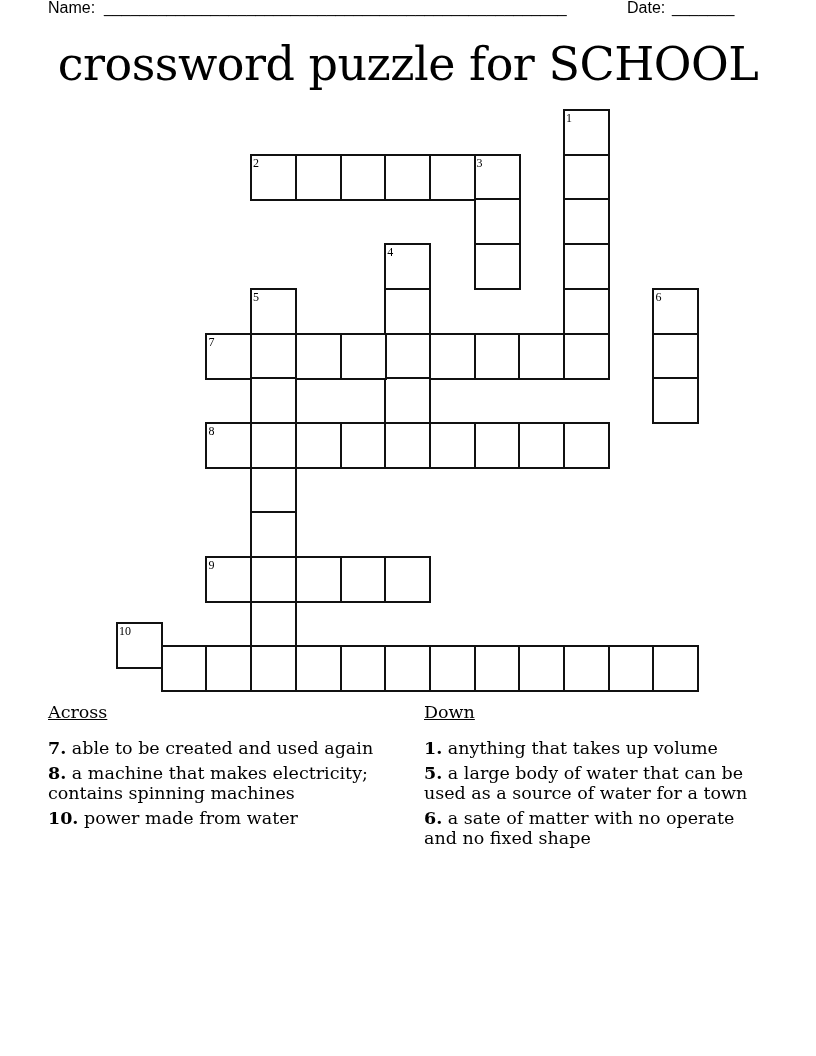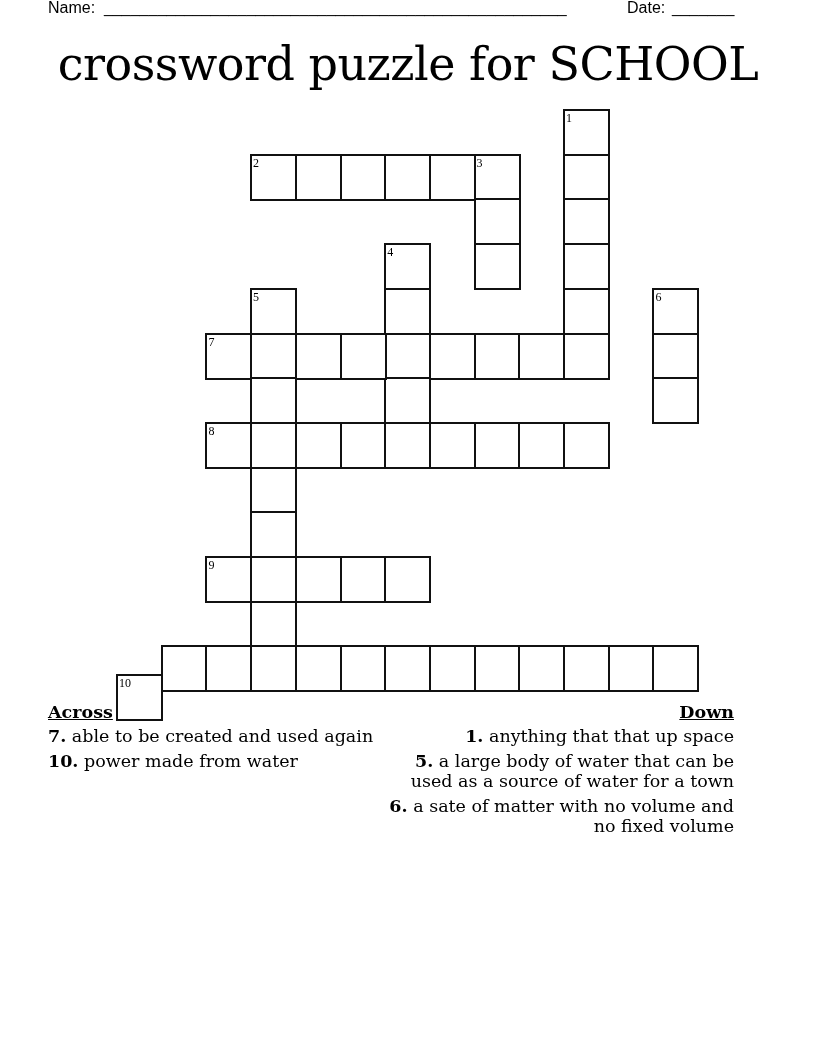--- a/index.html
+++ b/index.html
@@ -14,22 +14,22 @@
     font-family: "DejaVu Serif", "Liberation Serif", serif; font-size: 46px; line-height: 60px;
     letter-spacing: -0.5px; }
   .grid { position: absolute; left: 0; top: 0; width: 816px; height: 700px; }
   .cell { position: absolute; box-sizing: border-box; width: 47px; height: 47px;
     border: 2.2px solid #111; background: #fff; }
   .cell-num { position: absolute; left: 1px; top: 1px; font-family: "Liberation Serif", serif;
     font-size: 12px; line-height: 12px; }
   .clues { position: absolute; top: 702px; font-family: "DejaVu Serif", "Liberation Serif", serif;
     font-size: 17.5px; line-height: 20px; }
   .clues.across { left: 48px; width: 345px; }
-  .clues.down { left: 389px; width: 345px; text-align: right; }
-  .clues-heading { font-weight: bold; text-decoration: underline; margin-bottom: 4px; }
+  .clues.down { left: 424px; width: 345px; }
+  .clues-heading { font-weight: normal; text-decoration: underline; margin-bottom: 16px; }
   .clue { margin-bottom: 5px; }
   .clue-num { font-weight: bold; }
 </style>
 </head>
 <body>
 
 <div class="header-line">
   <span class="name-label">Name:</span>
   <span class="name-blank">____________________________________________________</span>
   <span class="date-label">Date:</span>
@@ -98,40 +98,41 @@
     <div class="cell" style="left: 428.9px; top: 421.9px;"></div>
     <div class="cell" style="left: 473.6px; top: 421.9px;"></div>
     <div class="cell" style="left: 518.3px; top: 421.9px;"></div>
     <div class="cell" style="left: 563px; top: 421.9px;"></div>
     <div class="cell" style="left: 205.4px; top: 556px;">
       <span class="cell-num">9</span>
     </div>
     <div class="cell" style="left: 294.8px; top: 556px;"></div>
     <div class="cell" style="left: 339.5px; top: 556px;"></div>
     <div class="cell" style="left: 384.2px; top: 556px;"></div>
-    <div class="cell" style="left: 116px; top: 674px; padding-left: 28px;">
+    <div class="cell" style="left: 116px; top: 622px; padding-left: 28px;">
       <span class="cell-num">10</span>
     </div>
     <div class="cell" style="left: 160.7px; top: 645.4px;"></div>
     <div class="cell" style="left: 205.4px; top: 645.4px;"></div>
     <div class="cell" style="left: 294.8px; top: 645.4px;"></div>
     <div class="cell" style="left: 339.5px; top: 645.4px;"></div>
     <div class="cell" style="left: 384.2px; top: 645.4px;"></div>
     <div class="cell" style="left: 428.9px; top: 645.4px;"></div>
     <div class="cell" style="left: 473.6px; top: 645.4px;"></div>
     <div class="cell" style="left: 518.3px; top: 645.4px;"></div>
     <div class="cell" style="left: 563px; top: 645.4px;"></div>
     <div class="cell" style="left: 607.7px; top: 645.4px;"></div>
     <div class="cell" style="left: 652.4px; top: 645.4px;"></div>
   </div>
 
 <div class="clues across">
   <div class="clues-heading">Across</div>
   <div class="clue"><span class="clue-num">7.</span> <span>able to be created and used again</span></div>
+  <div class="clue"><span class="clue-num">8.</span> <span>a machine that makes electricity; contains spinning machines</span></div>
   <div class="clue"><span class="clue-num">10.</span> <span>power made from water</span></div>
 </div>
 
 <div class="clues down">
   <div class="clues-heading">Down</div>
-  <div class="clue"><span class="clue-num">1.</span> <span>anything that that up space</span></div>
+  <div class="clue"><span class="clue-num">1.</span> <span>anything that takes up volume</span></div>
   <div class="clue"><span class="clue-num">5.</span> <span>a large body of water that can be used as a source of water for a town</span></div>
-  <div class="clue"><span class="clue-num">6.</span> <span>a sate of matter with no volume and no fixed volume</span></div>
+  <div class="clue"><span class="clue-num">6.</span> <span>a sate of matter with no operate and no fixed shape</span></div>
 </div>
 
 </body></html>

